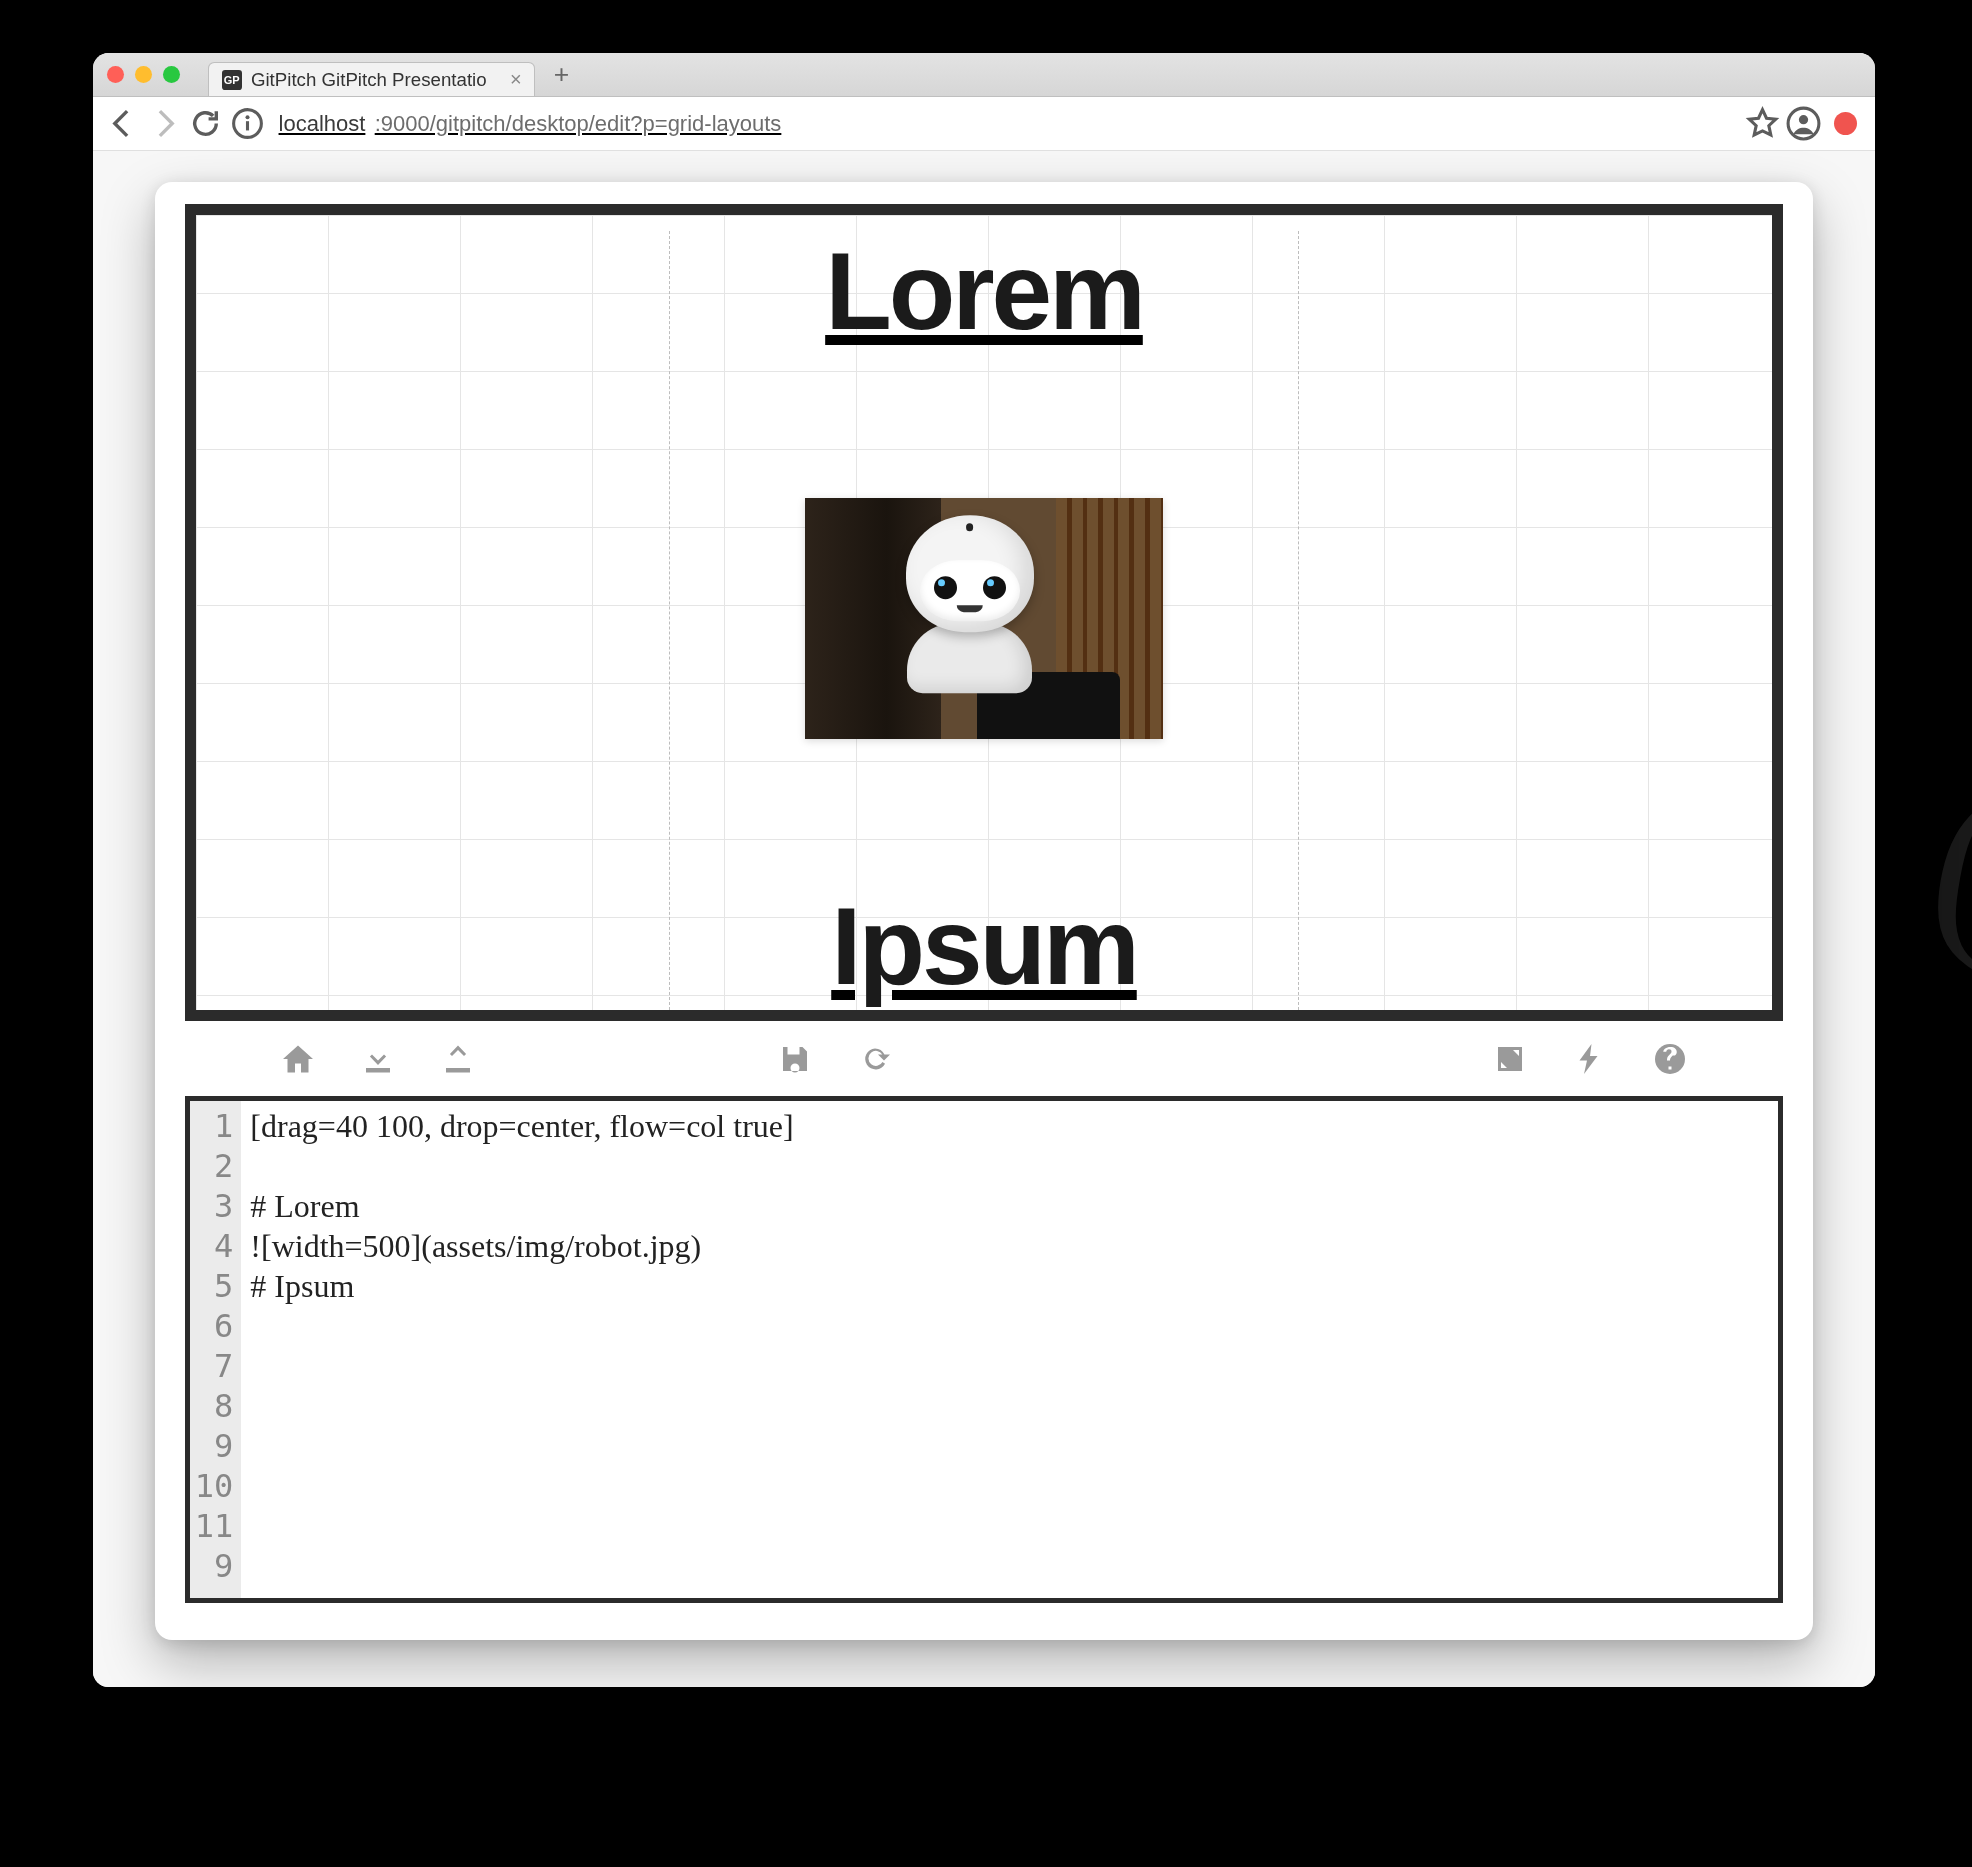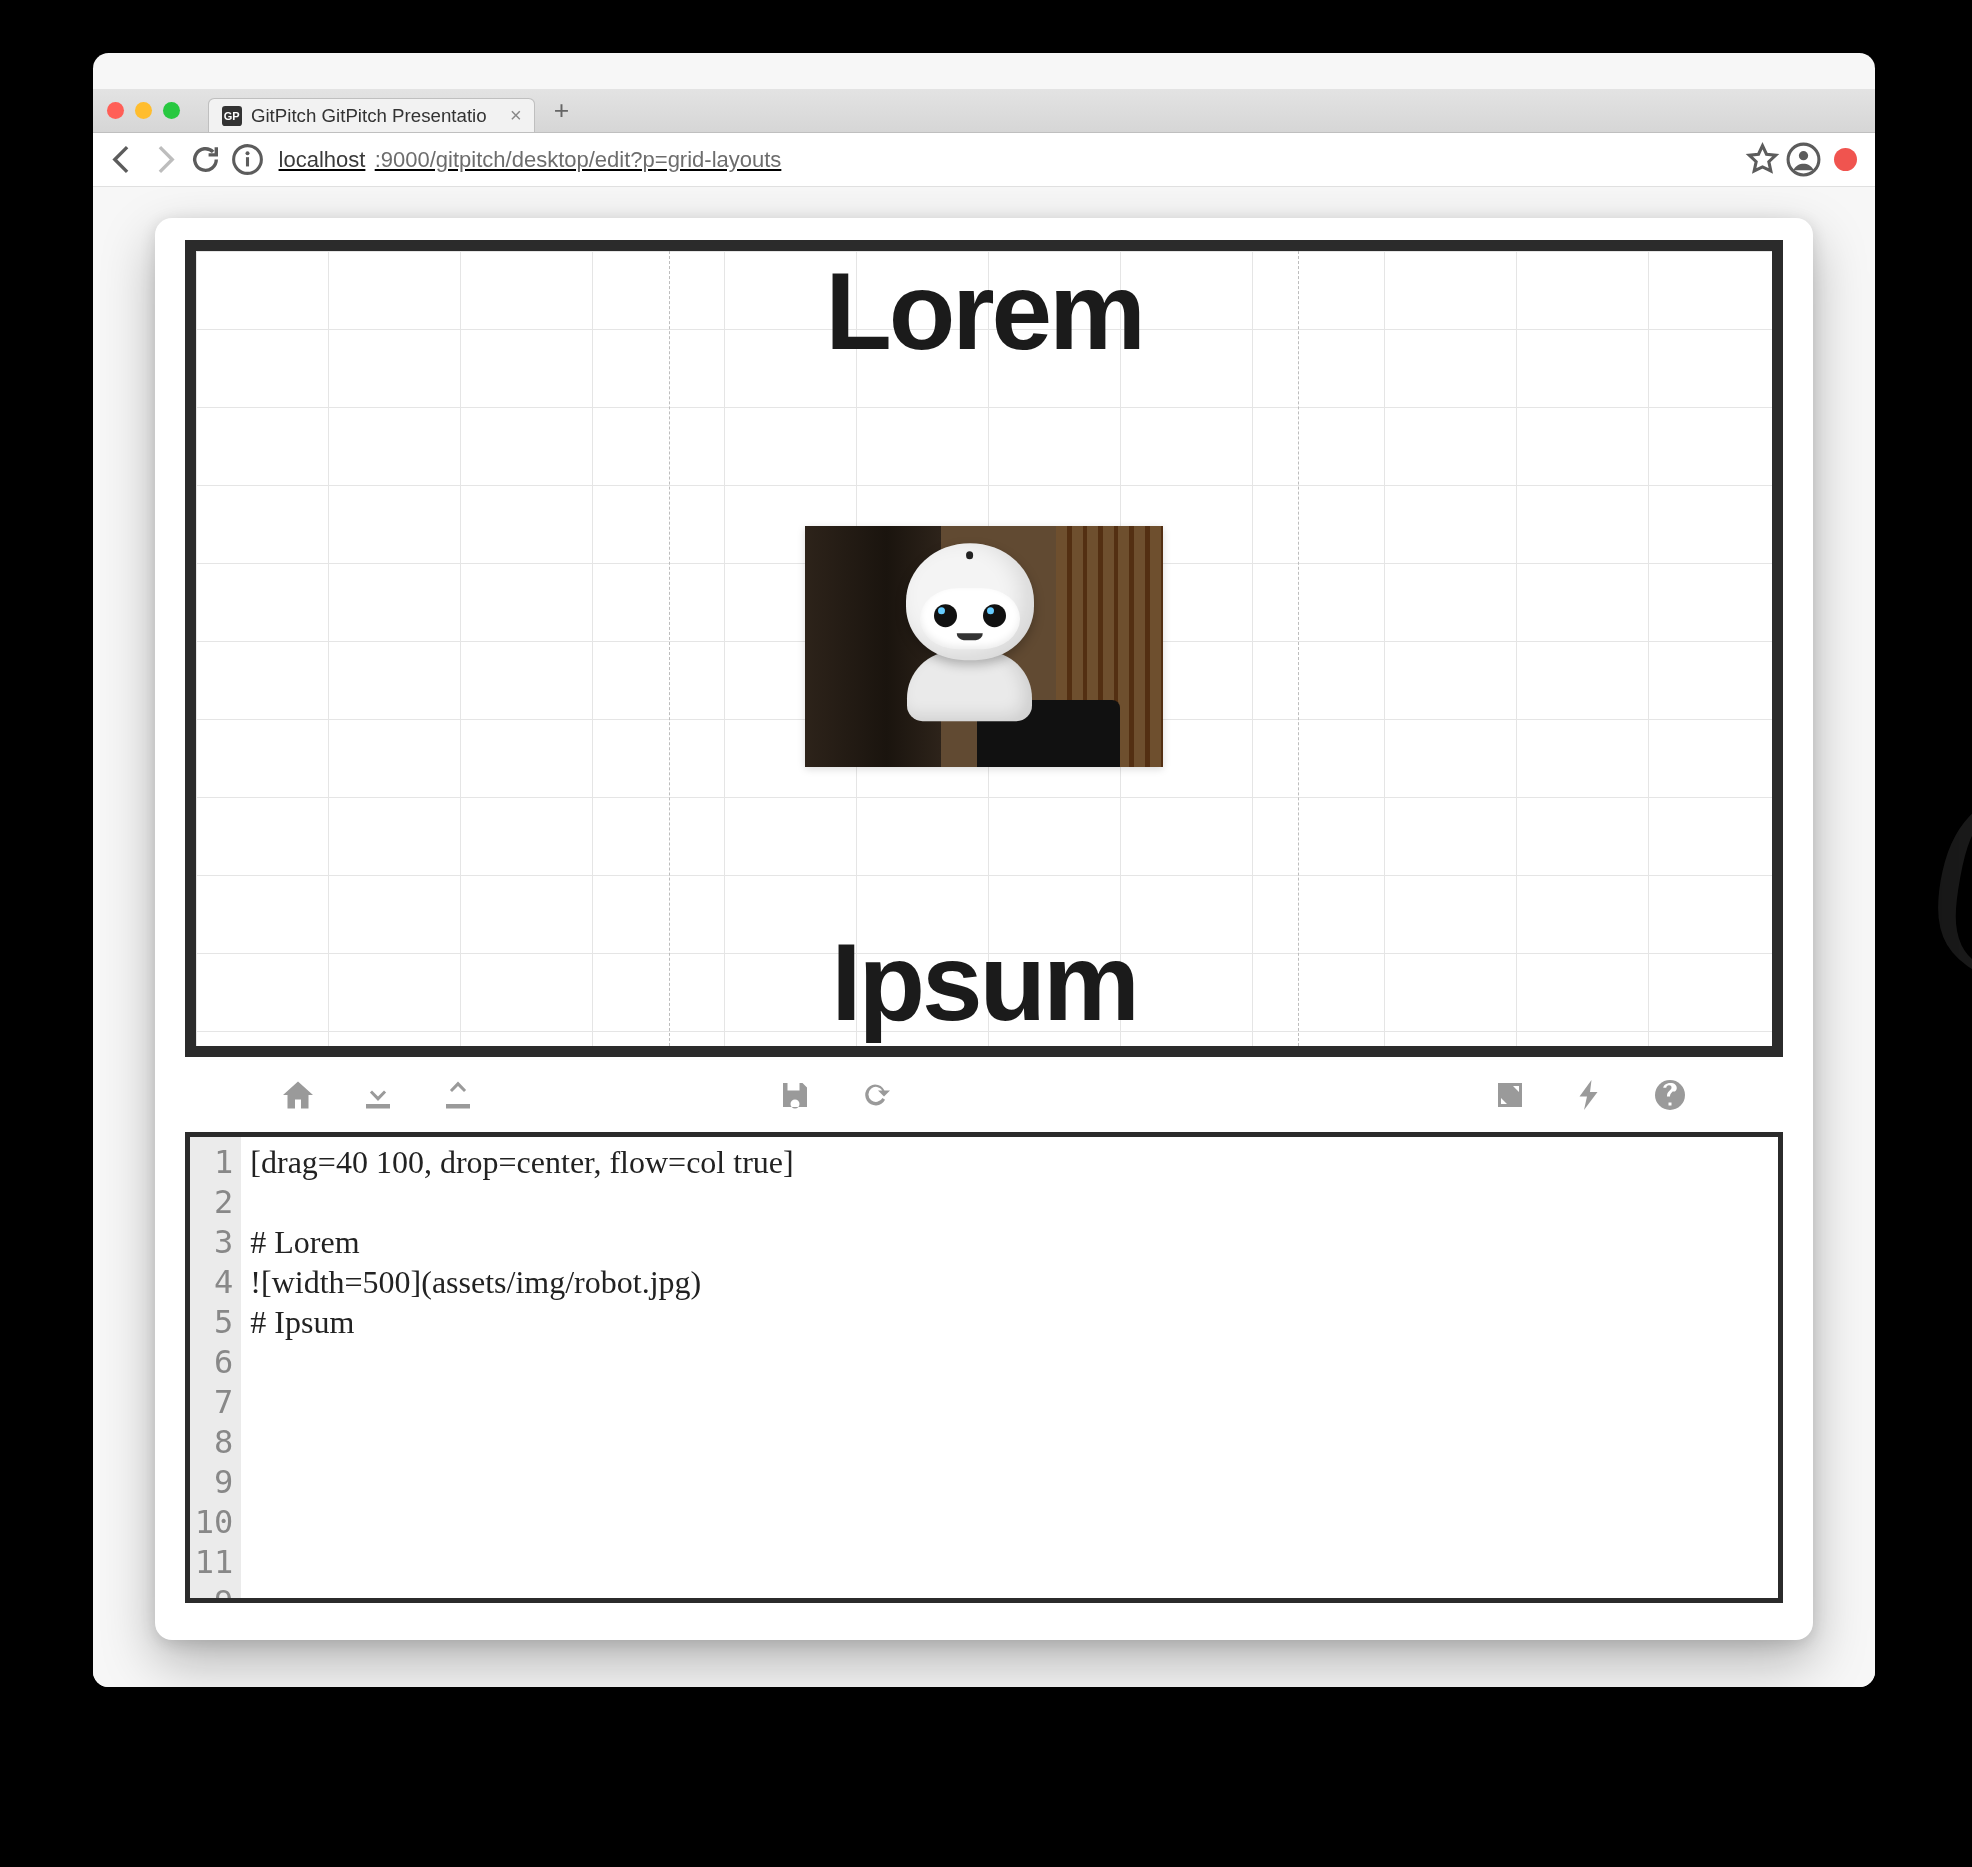--- a/index.html
+++ b/index.html
@@ -56,21 +56,20 @@
     overflow:hidden;
   }
   .titlebar{
     height:44px;
     background:linear-gradient(#e3e3e3,#d6d6d6);
     display:flex;
     align-items:center;
     padding:0 14px;
     gap:12.5px;
     border-bottom:0.8px solid var(--chrome-border);
-    margin-top:36px;
   }
   .traffic{display:flex;gap:11px}
   .dot{width:17px;height:17px;border-radius:50%}
   .dot.red{background:#ff5f57}
   .dot.yellow{background:#ffbd2e}
   .dot.green{background:#28c840}
   .tab{
     margin-left:15.6px;
     height:34px;
     background:#f2f2f2;
@@ -148,29 +147,30 @@
   }
   .grid-bg{
     position:absolute;inset:0;
     background-image:
       linear-gradient(to right,var(--grid-line) 0.8px,transparent 0.8px),
       linear-gradient(to bottom,var(--grid-line) 0.8px,transparent 0.8px);
     background-size:132px 78px;
   }
   .drop-zone{
     position:absolute;
-    top:0;bottom:0;
+    top:16px;bottom:0;
     left:30%;width:40%;
     border-left:1.6px dashed var(--grid-dash);
     border-right:1.6px dashed var(--grid-dash);
     display:flex;
     flex-direction:column;
     justify-content:space-between;
     align-items:center;
     padding:6.2px 0 9.3px;
+    text-decoration:underline;
   }
   .h1{
     font-family:Impact,"Arial Black",sans-serif;
     font-size:109px;
     font-weight:900;
     color:#1b1b1b;
     letter-spacing:-3.1px;
     line-height:1;
   }
   .robot{

